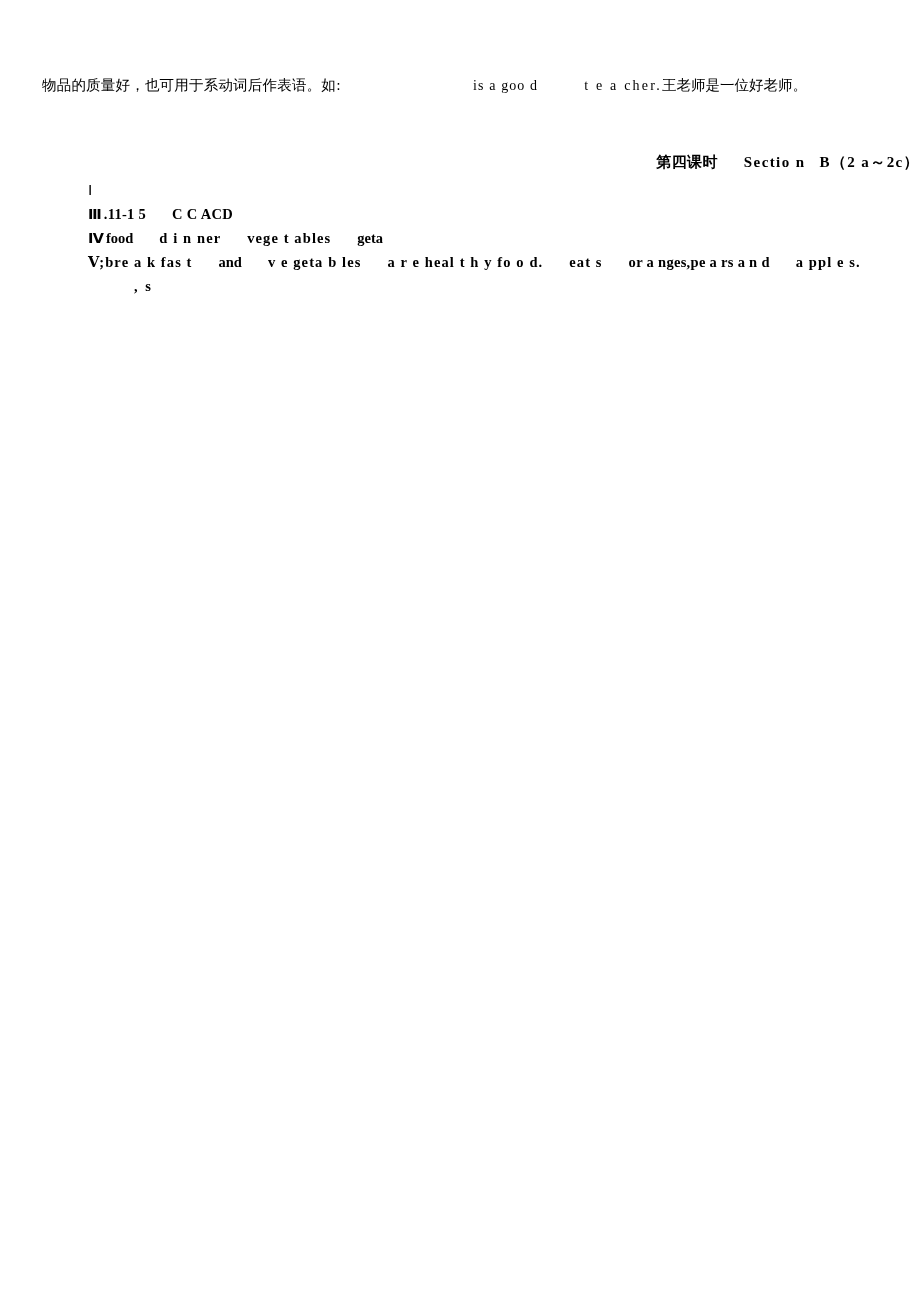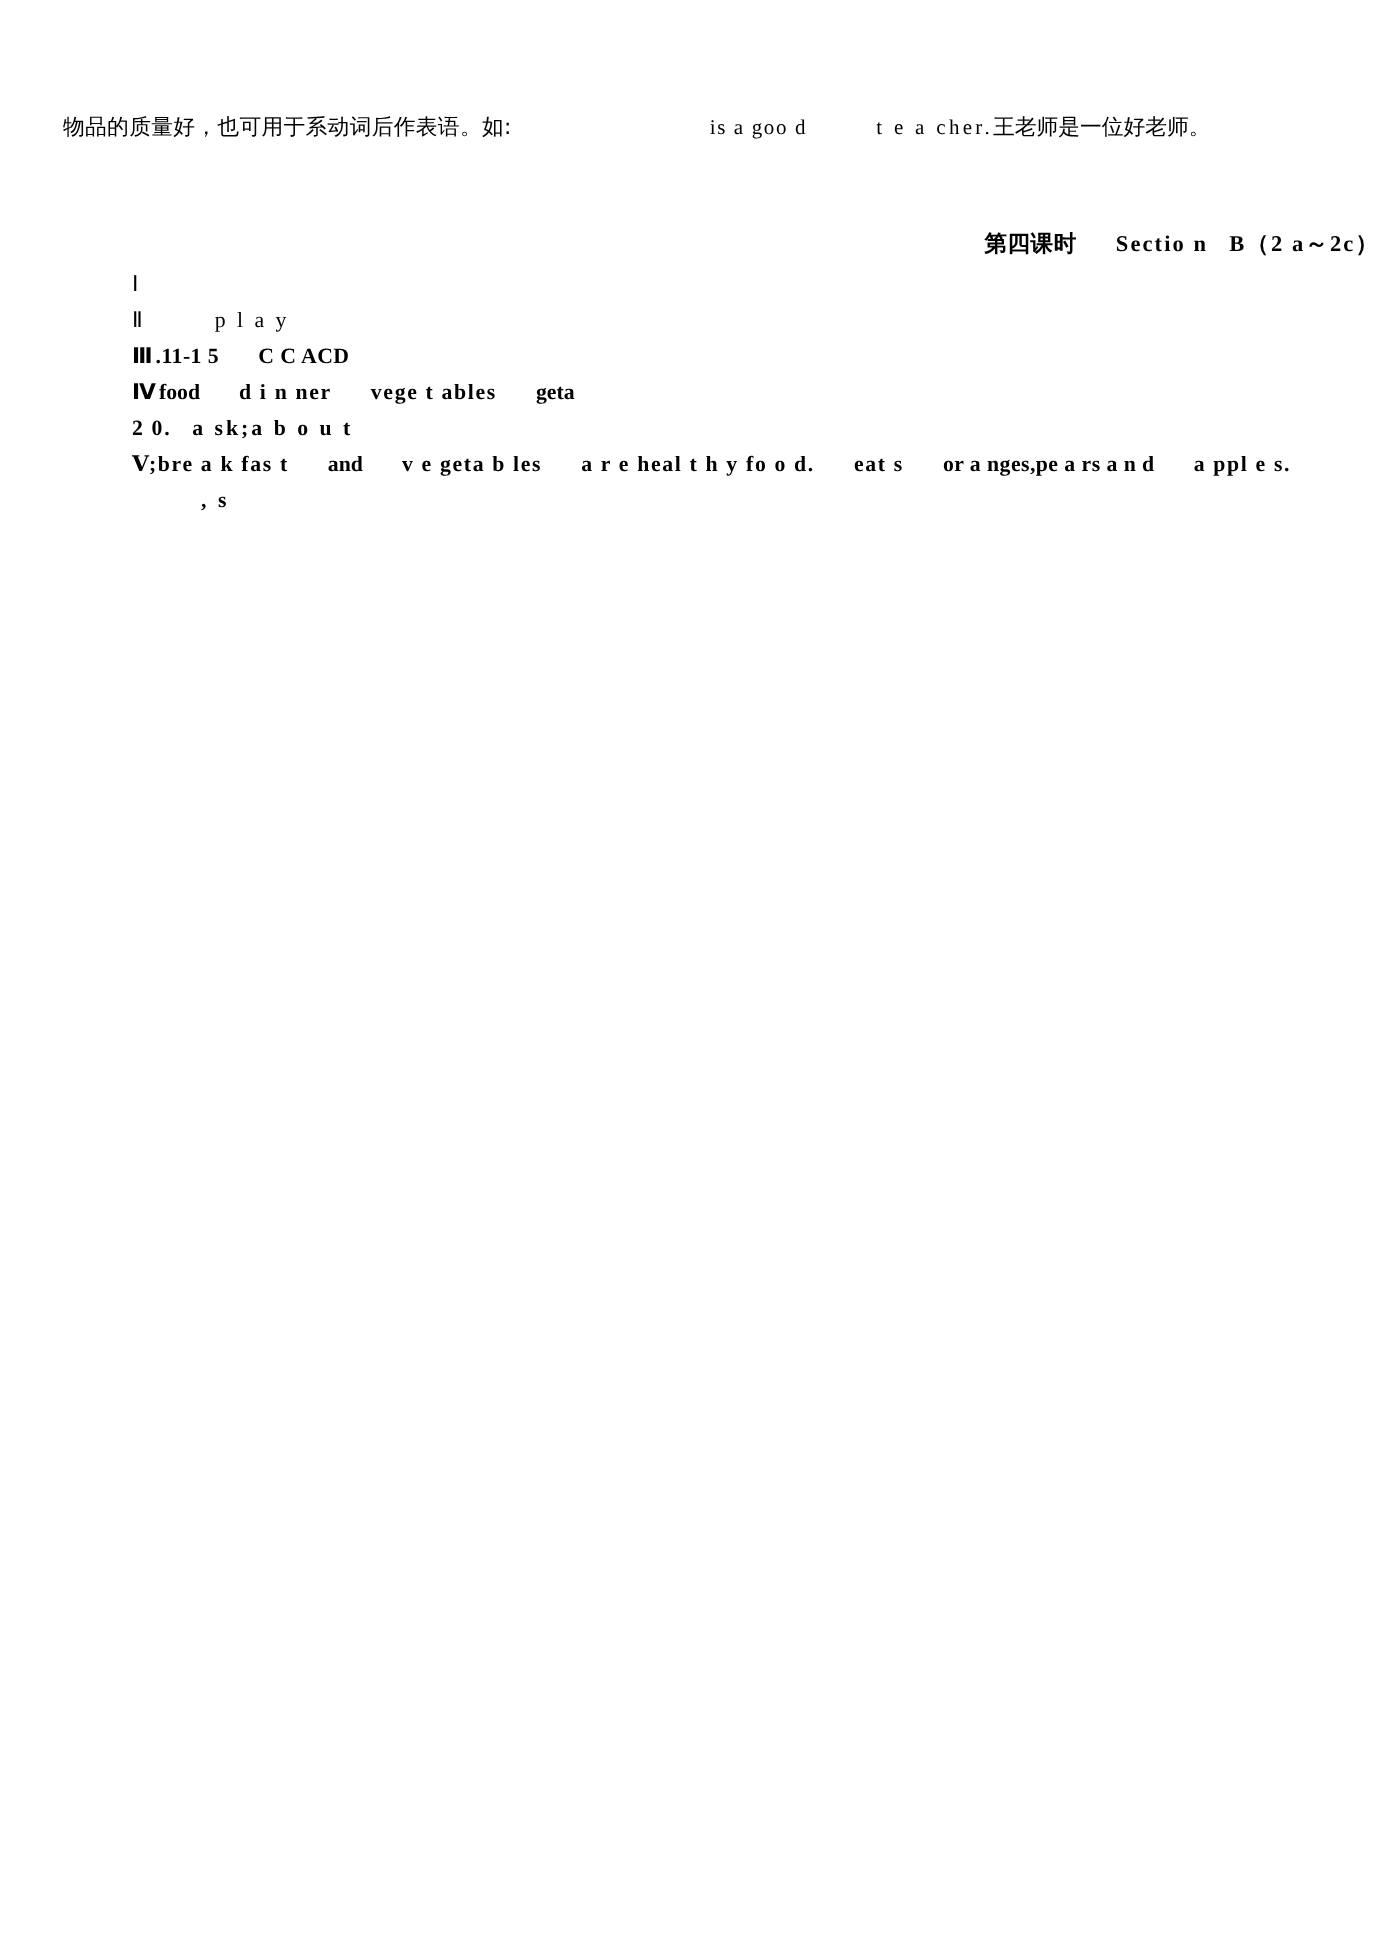--- a/index.html
+++ b/index.html
@@ -129,34 +129,28 @@
   <div class="section-title">
     <span class="lead">第四课时</span><span class="pad-l-md"></span><span class="sb">Sectio n</span><span class="pad-l-sm"></span><span class="sb">B（2 a～2c）</span>
   </div>
 
   <div class="answers">
 
     <div class="ans-line thin">
       <span class="num">Ⅰ</span>
     </div>
 
-    <div class="ans-line thin">
-      <span class="num">Ⅱ</span><span class="pad-l-lg"></span><span class="sp-2">p l a y</span>
-    </div>
 
     <div class="ans-line">
       <span class="num b">Ⅲ</span><span class="sp-0">.11-1 5</span><span class="pad-l-md"></span><span class="sp-0">C C ACD</span>
     </div>
 
     <div class="ans-line">
       <span class="num b">Ⅳ</span><span>food</span><span class="pad-l-md"></span><span class="sp-1">d i n ner</span><span class="pad-l-md"></span><span class="sp-1">vege t ables</span><span class="pad-l-md"></span><span>geta</span>
     </div>
 
-    <div class="ans-line">
-      <span class="sp-1">2 0.</span><span class="pad-l-sm"></span><span class="sp-2">a sk;a b o u t</span>
-    </div>
 
     <div class="ans-wrap">
       <span class="num">Ⅴ</span><span class="sp-1">;bre a k fas t</span><span class="pad-l-md"></span><span>and</span><span class="pad-l-md"></span><span class="sp-1">v e geta b les</span><span class="pad-l-md"></span><span class="sp-1">a r e heal t h y fo o d.</span><span class="pad-l-md"></span><span class="sp-1">eat s</span><span class="pad-l-md"></span><span class="sp-0">or a nges,pe a rs a n d</span><span class="pad-l-md"></span><span class="sp-1">a ppl e s.</span><span class="pad-l-lg"></span><span class="sp-2">, s</span>
     </div>
 
   </div>
 </div>
 
 </body></html>

